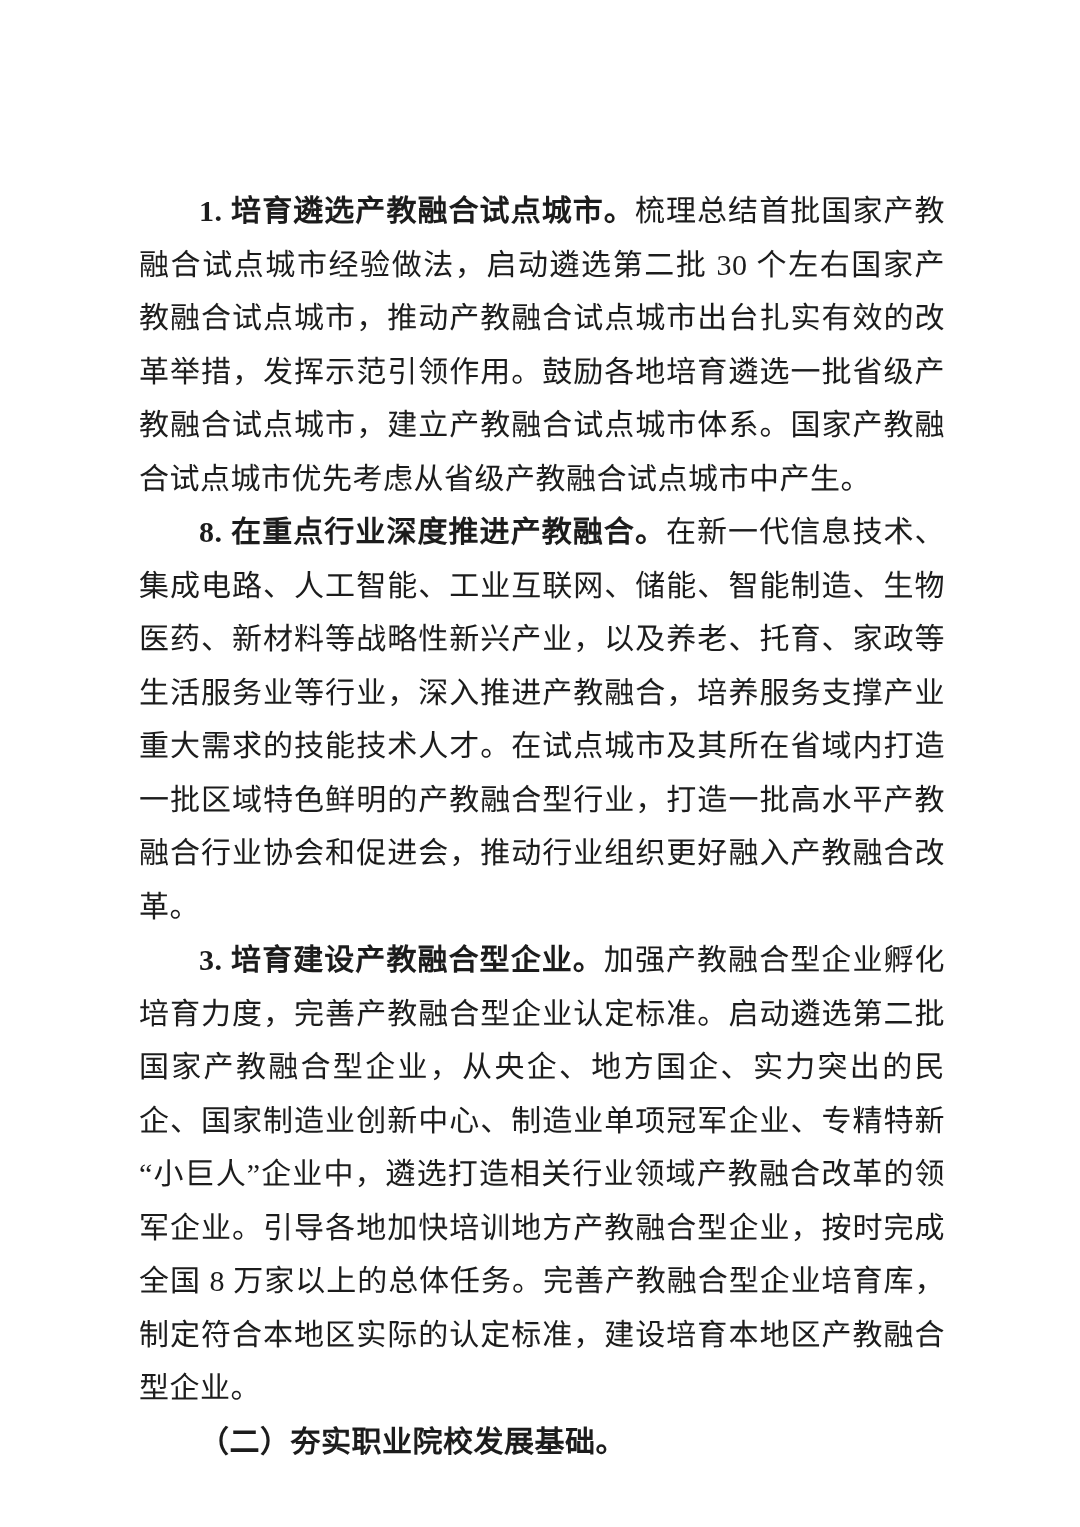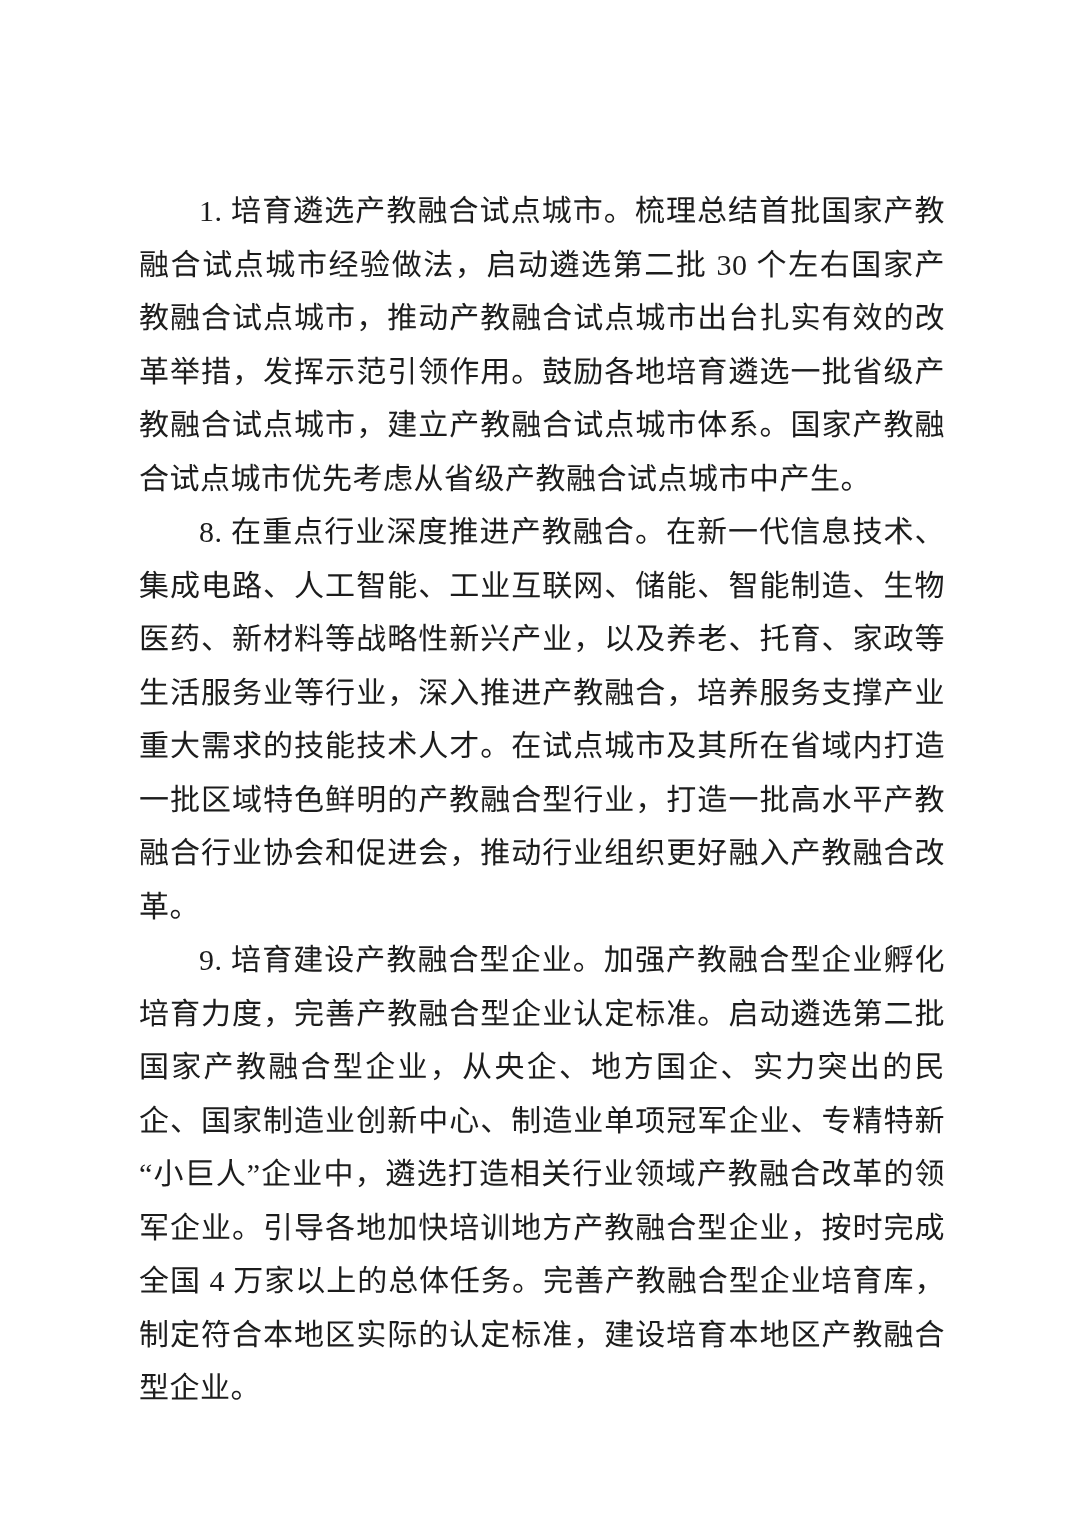--- a/index.html
+++ b/index.html
@@ -31,34 +31,35 @@
     font-size: 30px;
     line-height: 53.5px;
     text-align: justify;
     text-justify: inter-character;
     text-indent: 2em;
     letter-spacing: 0.5px;
     word-break: break-all;
   }
 
   .para .lead {
-    font-weight: normal;
+    font-weight: bold;
   }
 
   .para.section-heading .lead {
     font-weight: bold;
   }
 </style>
 </head>
 <body>
 
 <div class="page">
   <div class="text-block">
 
     <p class="para"><span class="lead">1. 培育遴选产教融合试点城市。</span><span class="body-text">梳理总结首批国家产教融合试点城市经验做法，启动遴选第二批 30 个左右国家产教融合试点城市，推动产教融合试点城市出台扎实有效的改革举措，发挥示范引领作用。鼓励各地培育遴选一批省级产教融合试点城市，建立产教融合试点城市体系。国家产教融合试点城市优先考虑从省级产教融合试点城市中产生。</span></p>
 
     <p class="para"><span class="lead">8. 在重点行业深度推进产教融合。</span><span class="body-text">在新一代信息技术、集成电路、人工智能、工业互联网、储能、智能制造、生物医药、新材料等战略性新兴产业，以及养老、托育、家政等生活服务业等行业，深入推进产教融合，培养服务支撑产业重大需求的技能技术人才。在试点城市及其所在省域内打造一批区域特色鲜明的产教融合型行业，打造一批高水平产教融合行业协会和促进会，推动行业组织更好融入产教融合改革。</span></p>
 
-    <p class="para"><span class="lead">9. 培育建设产教融合型企业。</span><span class="body-text">加强产教融合型企业孵化培育力度，完善产教融合型企业认定标准。启动遴选第二批国家产教融合型企业，从央企、地方国企、实力突出的民企、国家制造业创新中心、制造业单项冠军企业、专精特新“小巨人”企业中，遴选打造相关行业领域产教融合改革的领军企业。引导各地加快培训地方产教融合型企业，按时完成全国 4 万家以上的总体任务。完善产教融合型企业培育库，制定符合本地区实际的认定标准，建设培育本地区产教融合型企业。</span></p>
+    <p class="para"><span class="lead">3. 培育建设产教融合型企业。</span><span class="body-text">加强产教融合型企业孵化培育力度，完善产教融合型企业认定标准。启动遴选第二批国家产教融合型企业，从央企、地方国企、实力突出的民企、国家制造业创新中心、制造业单项冠军企业、专精特新“小巨人”企业中，遴选打造相关行业领域产教融合改革的领军企业。引导各地加快培训地方产教融合型企业，按时完成全国 8 万家以上的总体任务。完善产教融合型企业培育库，制定符合本地区实际的认定标准，建设培育本地区产教融合型企业。</span></p>
 
+    <p class="para section-heading"><span class="lead">（二）夯实职业院校发展基础。</span><span class="body-text"></span></p>
 
   </div>
 </div>
 
 </body></html>

